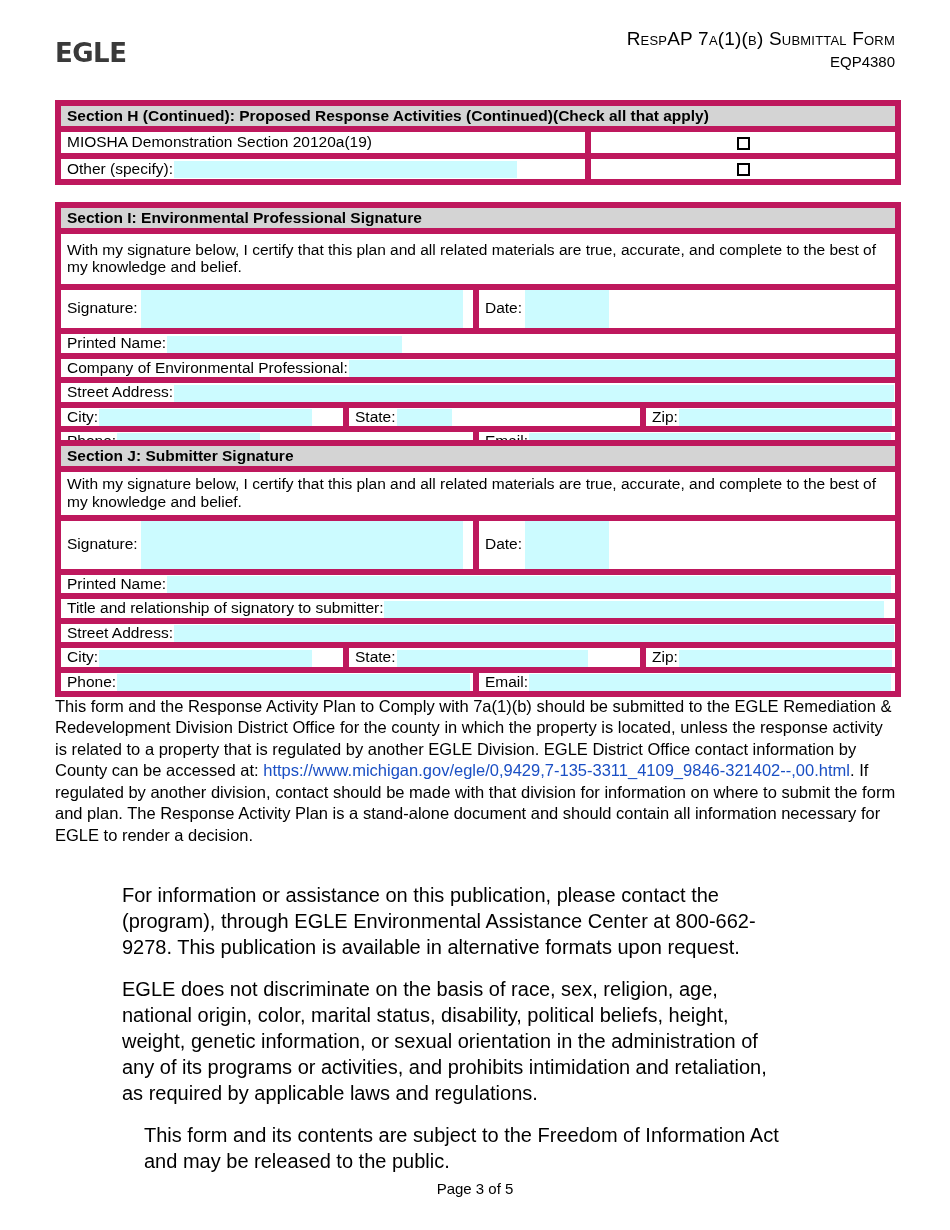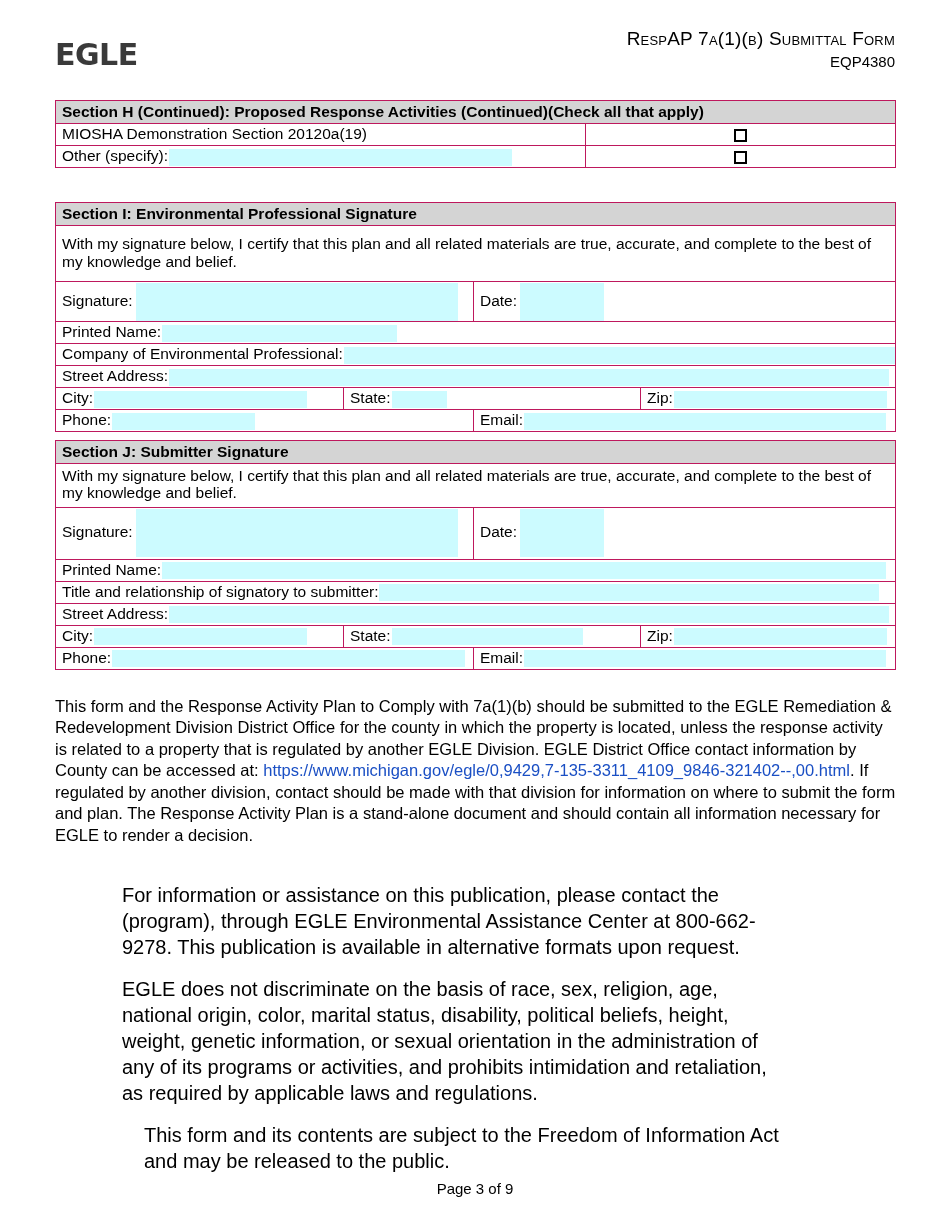--- a/index.html
+++ b/index.html
@@ -27,21 +27,21 @@
     position: absolute;
     left: 55px; top: 28px;
     width: 840px;
     height: 60px;
   }
   .logo {
     position: absolute;
     left: 0; top: 12px;
     font-family: "DejaVu Sans", sans-serif;
     font-weight: bold;
-    font-size: 30px;
+    font-size: 26px;
     letter-spacing: -0.5px;
     color: #3a3a3a;
     line-height: 1;
   }
   .header-right {
     position: absolute;
     right: 0; top: 0;
     text-align: right;
   }
   .header-title {
@@ -58,21 +58,21 @@
   }
 
   
   .ftable {
     position: absolute;
     border-collapse: collapse;
     table-layout: fixed;
     font-size: 15.5px;
   }
   .ftable td {
-    border: 1px solid #be185d;
+    border: 6px solid #be185d;
     padding: 1px 0 2px 6px;
     vertical-align: middle;
     height: 22px;
     line-height: 1.12;
     white-space: nowrap;
     overflow: hidden;
   }
   .sec-head {
     background: #d4d4d4;
     font-weight: bold;
@@ -307,15 +307,15 @@
   <div class="para" style="left:55px; top:696px; width:842px;">
     <span>This form and the Response Activity Plan to Comply with 7a(1)(b) should be submitted to the EGLE Remediation &amp; Redevelopment Division District Office for the county in which the property is located, unless the response activity is related to a property that is regulated by another EGLE Division.  EGLE District Office contact information by County can be accessed at: </span><span class="link">https://www.michigan.gov/egle/0,9429,7-135-3311_4109_9846-321402--,00.html</span><span>.  If regulated by another division, contact should be made with that division for information on where to submit the form and plan.  The Response Activity Plan is a stand-alone document and should contain all information necessary for EGLE to render a decision.</span>
   </div>
 
   <div class="notes" style="left:122px; top:882px; width:660px;">
     <p>For information or assistance on this publication, please contact the (program), through EGLE Environmental Assistance Center at 800-662-9278. This publication is available in alternative formats upon request.</p>
     <p>EGLE does not discriminate on the basis of race, sex, religion, age, national origin, color, marital status, disability, political beliefs, height, weight, genetic information, or sexual orientation in the administration of any of its programs or activities, and prohibits intimidation and retaliation, as required by applicable laws and regulations.</p>
     <p>This form and its contents are subject to the Freedom of Information Act and may be released to the public.</p>
   </div>
 
-  <div class="pagenum">Page 3 of 9</div>
+  <div class="pagenum">Page 3 of 5</div>
 
 </div>
 
 </body></html>

